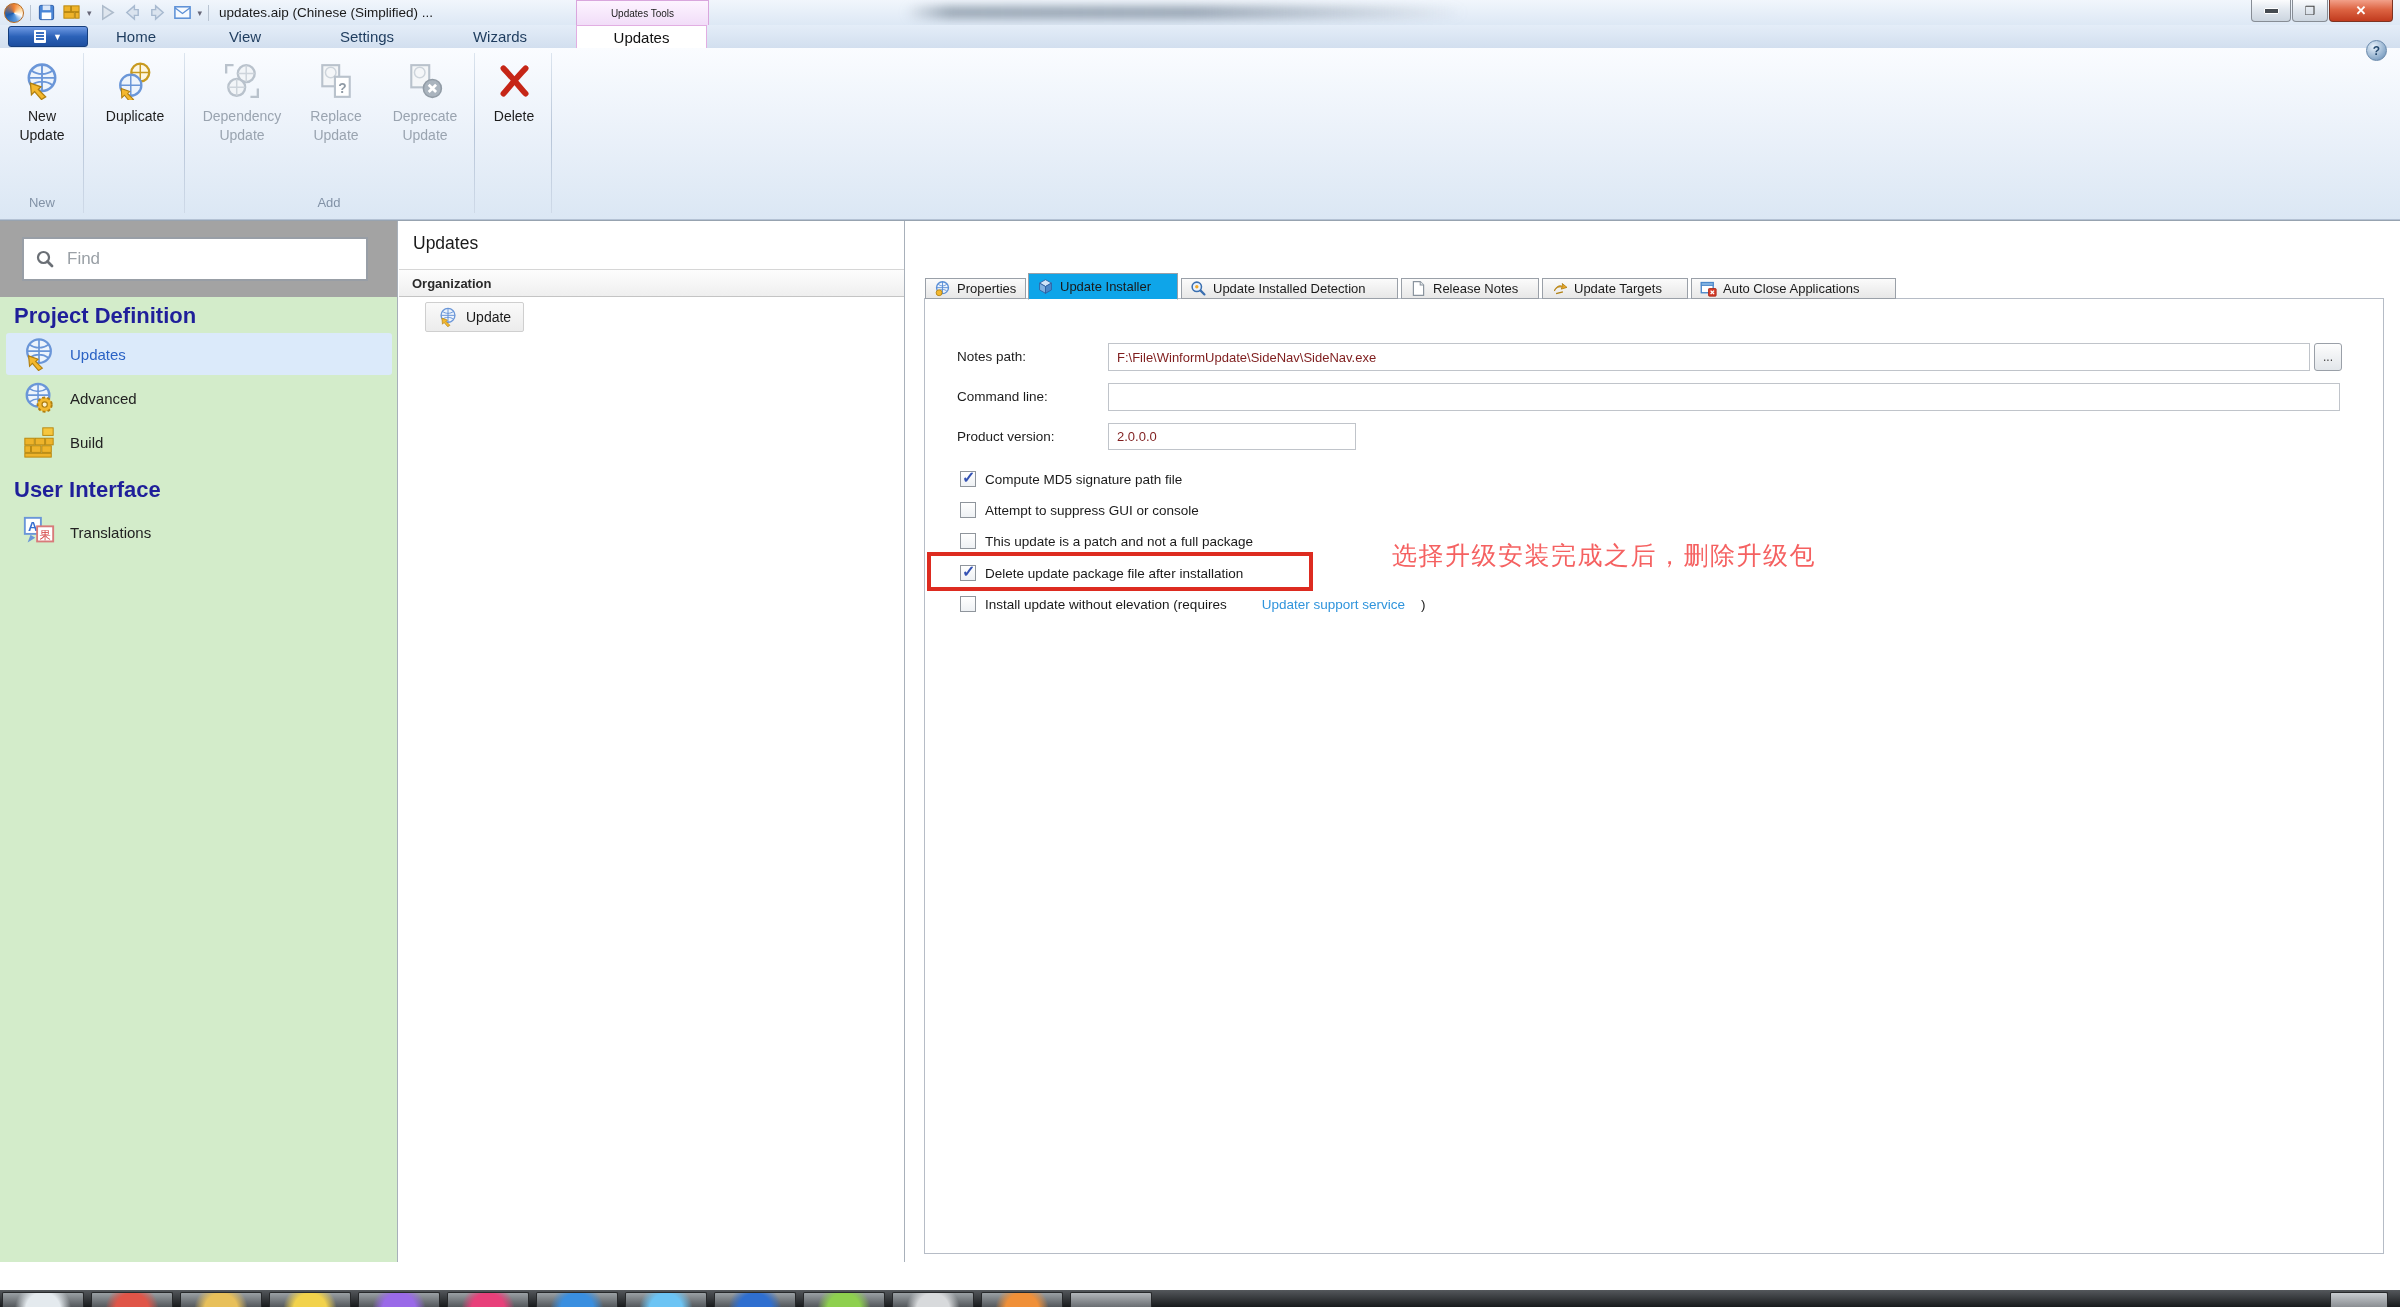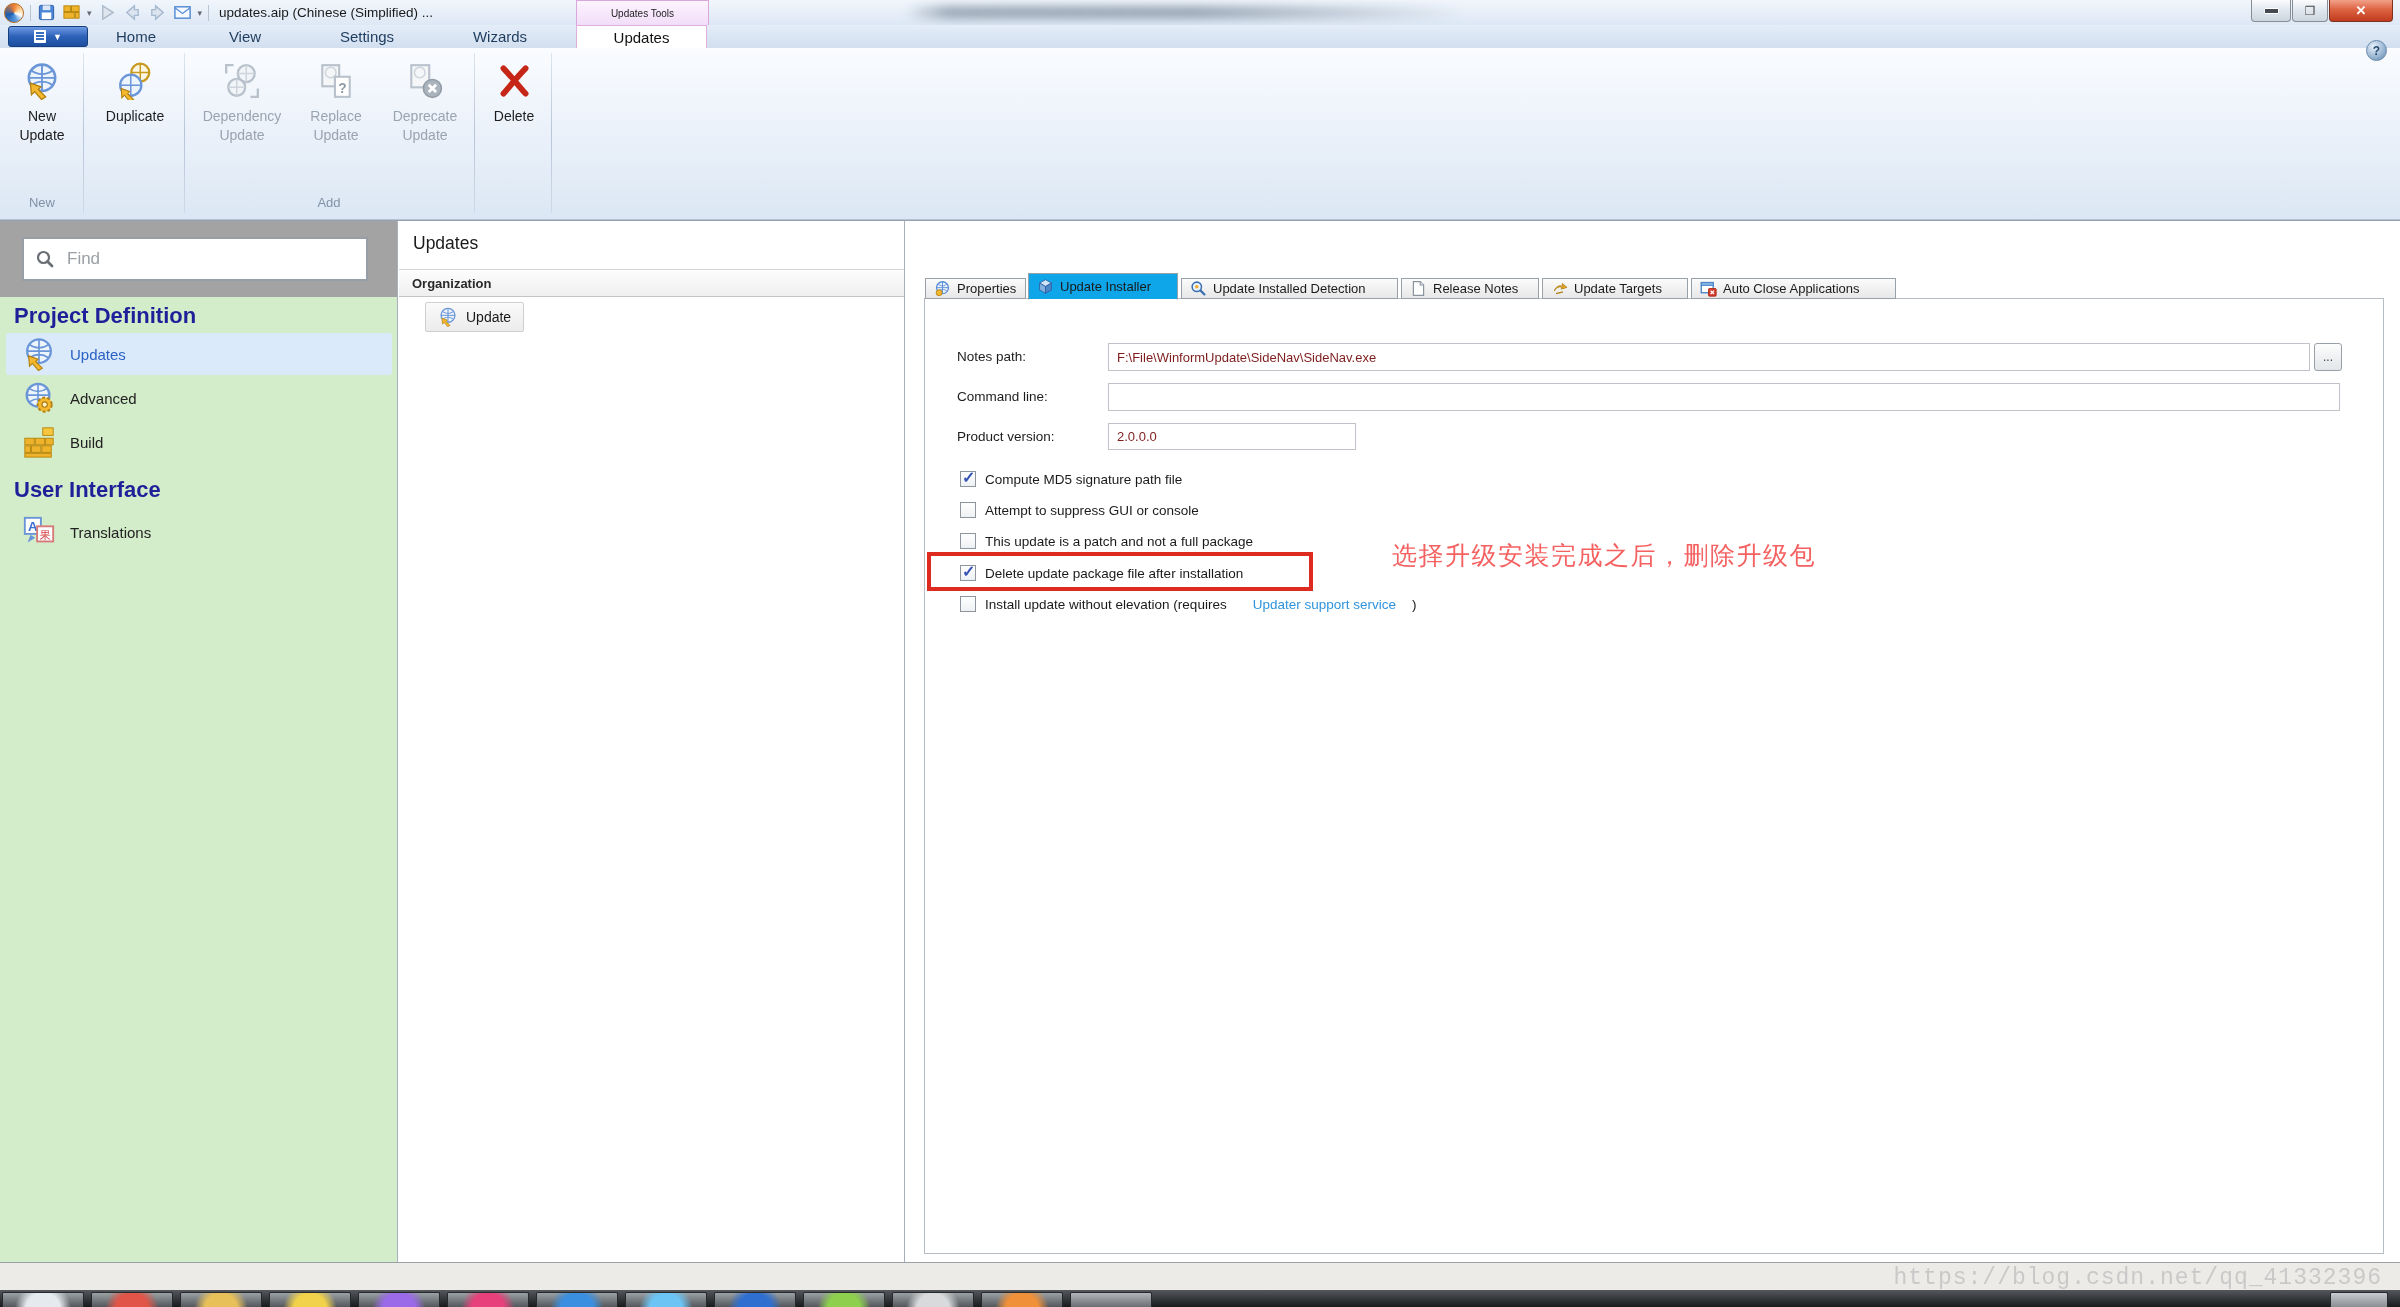--- a/index.html
+++ b/index.html
@@ -63,21 +63,21 @@
   .groupbox{position:absolute;left:19px;top:77px;width:1460px;height:956px;border:1px solid #b6bcc6;box-sizing:border-box;}
   .dtab{position:absolute;top:57px;height:21px;background:linear-gradient(#fbfbfb,#e7e7e7);border:1px solid #9aa0a8;box-sizing:border-box;display:flex;align-items:center;gap:6px;padding:0 8px;font-size:13px;color:#1a1a1a;z-index:2;white-space:nowrap;}
   .dtab.active{top:52px;height:27px;background:#0ea5e9;border-bottom:1px solid #fff;z-index:3;}
   .ic16{width:17px;height:17px;flex:none;}
   .f-label{position:absolute;left:52px;width:150px;font-size:13.5px;color:#1c1c1c;}
   .f-input{position:absolute;border:1px solid #c0c4ca;background:#fff;font-size:13px;color:#7f1d1d;padding:0 8px;box-sizing:border-box;font-family:inherit;outline:none;}
   .browse{position:absolute;left:1409px;top:122px;width:28px;height:28px;border:1px solid #9aa0a8;border-radius:3px;background:linear-gradient(#fdfdfd,#e2e6ea);font-size:12px;color:#444;display:flex;align-items:center;justify-content:center;box-sizing:border-box;}
   .cbrow{position:absolute;left:55px;height:22px;display:flex;align-items:center;gap:9px;font-size:13.5px;color:#1a1a1a;white-space:nowrap;}
   .cb{width:16px;height:16px;border:1px solid #8f959c;background:linear-gradient(#fff,#eef1f4);position:relative;box-sizing:border-box;flex:none;}
   .cb.on::after{content:"✓";position:absolute;left:1px;top:-4px;font-size:16px;font-weight:bold;color:#3452b4;}
-  .cblink{color:#2f94dc;margin-left:17px;}
+  .cblink{color:#2f94dc;margin-left:26px;}
   .cbsuffix{margin-left:7px;}
   .redrect{position:absolute;left:22px;top:331px;width:386px;height:39px;border:4px solid #dd2b20;box-sizing:border-box;z-index:4;}
   .annotation{position:absolute;left:487px;top:318px;font-size:25px;color:#f56161;letter-spacing:1.5px;white-space:nowrap;}
 
   
   .statusstrip{position:absolute;left:0;top:1262px;width:2400px;height:28px;background:#edebe8;border-top:1px solid #9aa0a6;box-sizing:border-box;}
   .watermark{position:absolute;right:18px;top:2px;font-family:"Liberation Mono",monospace;font-size:23px;color:#c9c9c9;letter-spacing:1px;}
   .taskbar{position:absolute;left:0;top:1290px;width:2400px;height:17px;background:linear-gradient(#54585c,#181a1c);}
   .tile{position:absolute;top:2px;width:82px;height:15px;border:1px solid #26282a;border-bottom:none;border-radius:2px 2px 0 0;box-sizing:border-box;}
 </style>
@@ -447,23 +447,20 @@
         <span>Install update without elevation (requires</span>
         <span class="cblink">Updater support service</span>
         <span class="cbsuffix">)</span>
       </div>
 
       <div class="redrect"></div>
       <div class="annotation">选择升级安装完成之后，删除升级包</div>
     </div>
   </div>
 
-  <div class="statusstrip">
-    <span class="watermark">https://blog.csdn.net/qq_41332396</span>
-  </div>
   <div class="taskbar">
     <div class="tile" style="left:2px;background:radial-gradient(circle at 50% 120%,#e4eaee 0 40%,rgba(0,0,0,0) 65%),linear-gradient(#9aa0a4,#54585c)"></div>
     <div class="tile" style="left:91px;background:radial-gradient(circle at 50% 120%,#e05548 0 38%,rgba(0,0,0,0) 62%),linear-gradient(#9aa0a4,#54585c)"></div>
     <div class="tile" style="left:180px;background:radial-gradient(circle at 50% 120%,#e8c05a 0 38%,rgba(0,0,0,0) 62%),linear-gradient(#9aa0a4,#54585c)"></div>
     <div class="tile" style="left:269px;background:radial-gradient(circle at 50% 120%,#f2d24b 0 38%,rgba(0,0,0,0) 62%),linear-gradient(#9aa0a4,#54585c)"></div>
     <div class="tile" style="left:358px;background:radial-gradient(circle at 50% 120%,#9a6ae8 0 38%,rgba(0,0,0,0) 62%),linear-gradient(#9aa0a4,#54585c)"></div>
     <div class="tile" style="left:447px;background:radial-gradient(circle at 50% 120%,#e8407a 0 38%,rgba(0,0,0,0) 62%),linear-gradient(#9aa0a4,#54585c)"></div>
     <div class="tile" style="left:536px;background:radial-gradient(circle at 50% 120%,#3a8fe0 0 38%,rgba(0,0,0,0) 62%),linear-gradient(#9aa0a4,#54585c)"></div>
     <div class="tile" style="left:625px;background:radial-gradient(circle at 50% 120%,#6cc4f4 0 38%,rgba(0,0,0,0) 62%),linear-gradient(#9aa0a4,#54585c)"></div>
     <div class="tile" style="left:714px;background:radial-gradient(circle at 50% 120%,#2f6fd0 0 38%,rgba(0,0,0,0) 62%),linear-gradient(#9aa0a4,#54585c)"></div>

